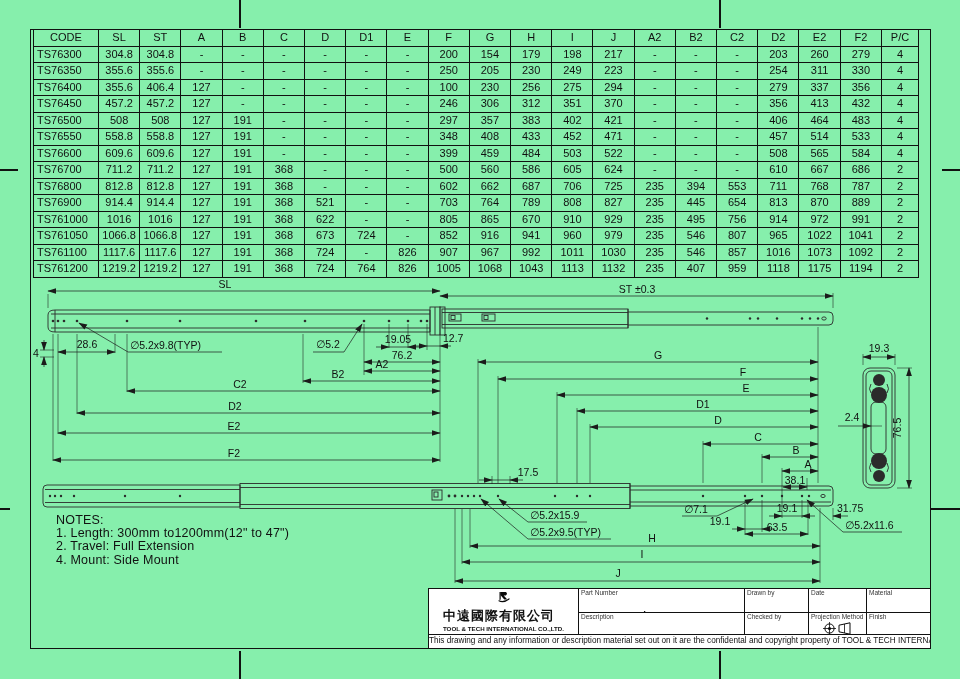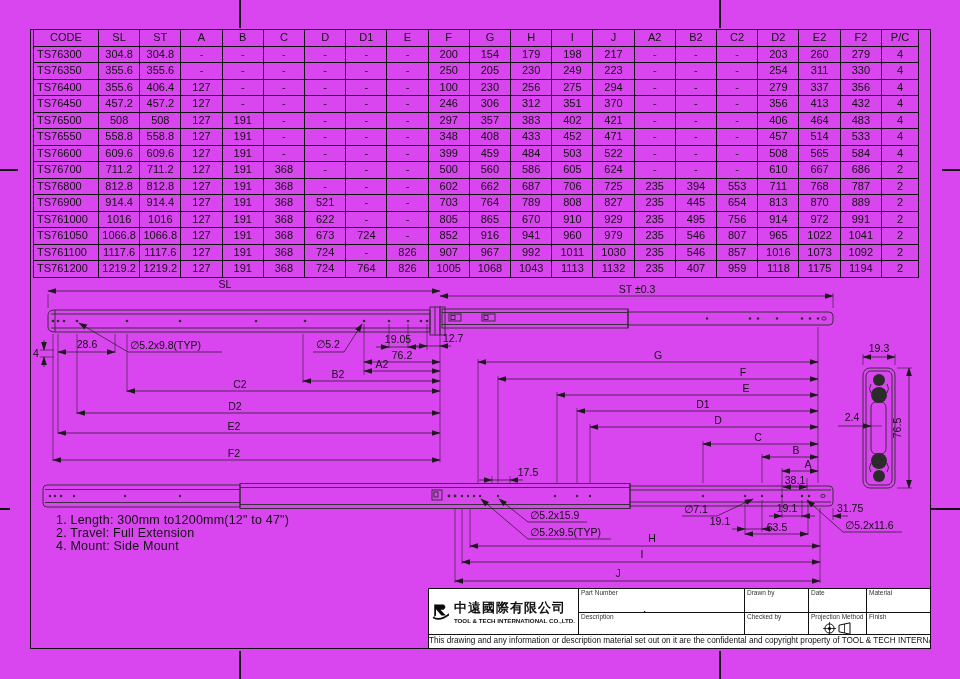--- a/index.html
+++ b/index.html
@@ -1,16 +1,16 @@
 <!DOCTYPE html>
 <html><head>
 <meta charset="utf-8">
 <style>
   html,body{margin:0;padding:0;background:#fff;}
-  .sheet{position:relative;width:960px;height:679px;background:#d946ef;overflow:hidden;
+  .sheet{position:relative;width:960px;height:679px;background:#86efac;overflow:hidden;
          font-family:"Liberation Sans","DejaVu Sans",sans-serif;color:#111;}
   .tick{position:absolute;background:#111;}
   .frame{position:absolute;left:30px;top:29px;width:901px;height:620px;
          border:1.5px solid #111;box-sizing:border-box;}
   
   .dim-table{position:absolute;left:33px;top:29px;width:886px;border-collapse:collapse;table-layout:fixed;}
   .dim-table th,.dim-table td{border:1px solid #111;font-size:11px;font-weight:normal;
       text-align:center;padding:0;height:15.5px;line-height:1;white-space:nowrap;overflow:hidden;}
   .dim-table th:first-child{width:64px;}
   .dim-table th:last-child{width:36px;}
@@ -23,21 +23,21 @@
   .rail circle{fill:#2b2b2b;stroke:none;}
   .dim line{stroke:#1b1b1b;stroke-width:0.7;fill:none;}
   .dim .ext{stroke-width:0.55;}
   
   .notes{position:absolute;left:56px;top:514px;font-size:12.5px;line-height:13.2px;letter-spacing:0.2px;}
   
   .tblock{position:absolute;left:428px;top:588px;width:503px;height:61px;box-sizing:border-box;
           border:1.5px solid #111;display:grid;
           grid-template-columns:149px 166px 64px 58px 1fr;
           grid-template-rows:23px 22px 1fr;background:#fff;}
-  .tcell{position:relative;box-sizing:border-box;overflow:hidden;}
+  .tcell{position:relative;box-sizing:border-box;overflow:hidden;flex-direction:column;}
   .bl{border-left:1px solid #111;}
   .bt{border-top:1px solid #111;}
   .tiny{font-size:6.5px;color:#333;padding:1px 0 0 2px;line-height:1;}
   .logo-cell{grid-column:1;grid-row:1/3;display:flex;align-items:center;gap:4px;padding:2px 3px;}
   .logo-text .cn{font-size:13px;font-weight:bold;letter-spacing:1px;white-space:nowrap;}
   .logo-text .en{font-size:6.2px;font-weight:bold;white-space:nowrap;}
   .pn-cell{grid-column:2;grid-row:1;}
   .pn-value{position:absolute;left:0;right:0;top:20px;text-align:center;font-size:14.5px;letter-spacing:0.5px;}
   .desc-cell{grid-column:2;grid-row:2;}
   .drawn-cell{grid-column:3;grid-row:1;}
@@ -669,20 +669,21 @@
     <text x="815" y="249">∅5.2x11.6</text>
     <text class="tmid" x="622" y="262">H</text>
     <text class="tmid" x="612" y="278">I</text>
     <text class="tmid" x="588" y="297">J</text>
     <text class="tmid" x="849" y="72">19.3</text>
     <text class="tmid" x="822" y="141">2.4</text>
     <text class="tmid" x="0" y="0" transform="translate(871,148) rotate(-90)">76.5</text>
   </svg>
 
   <div class="notes">
+    <div>NOTES:</div>
     <div>
         <div>1. Length: 300mm to1200mm(12" to 47")</div>
         <div>2. Travel: Full Extension</div>
         <div>4. Mount: Side Mount</div>
       </div>
   </div>
 
   <div class="tblock">
     <div class="tcell logo-cell">
       <svg width="36" height="36" viewBox="0 0 40 40">

